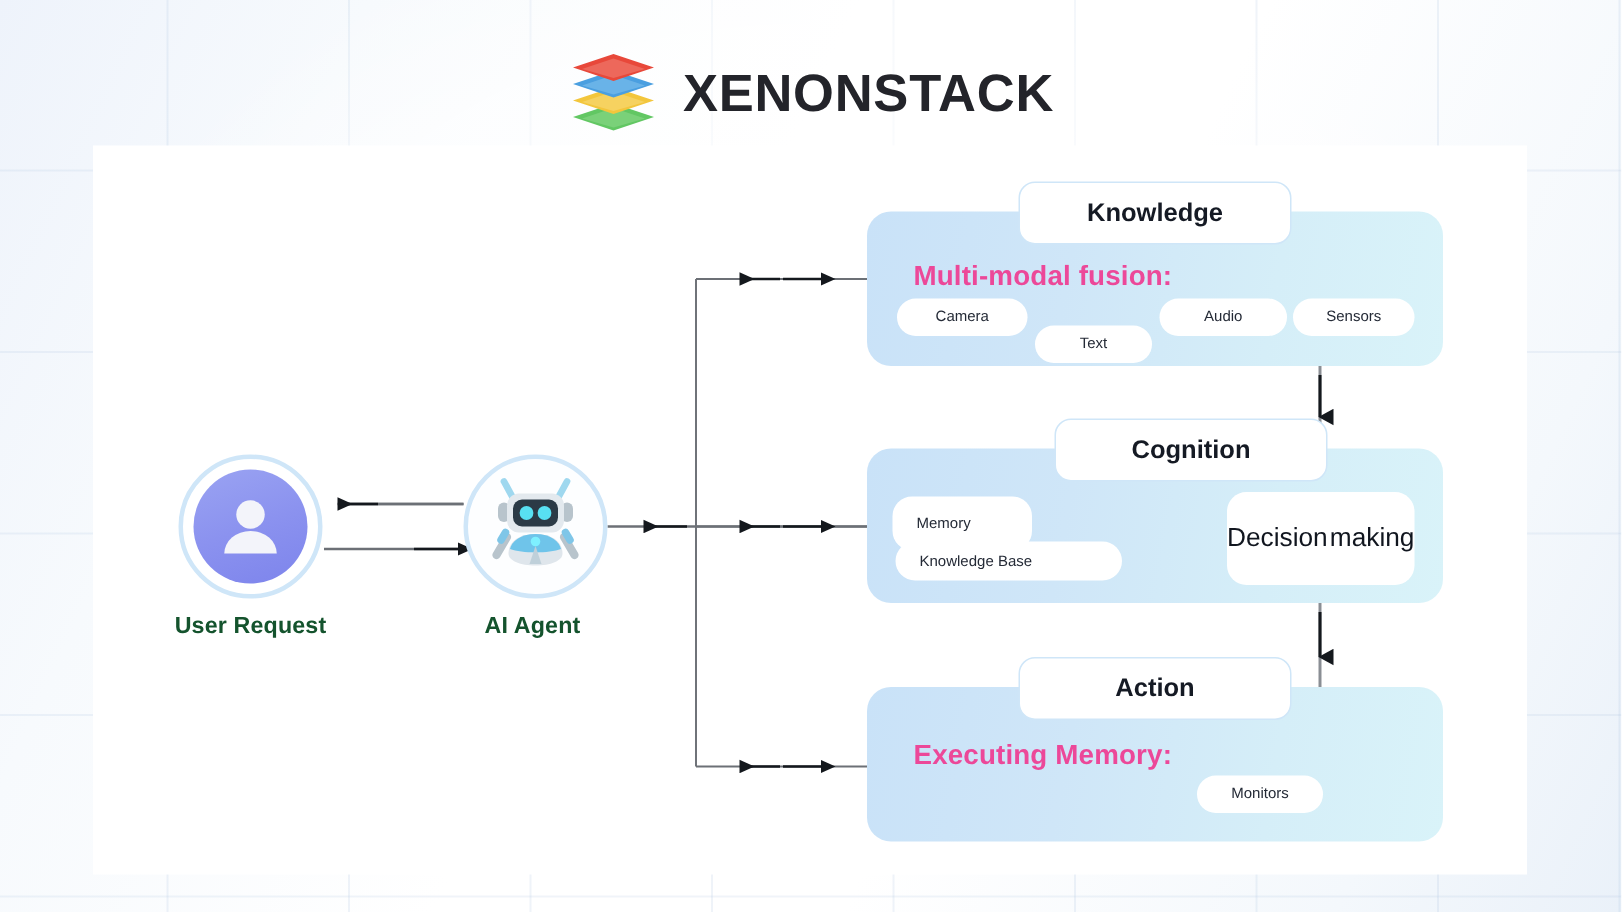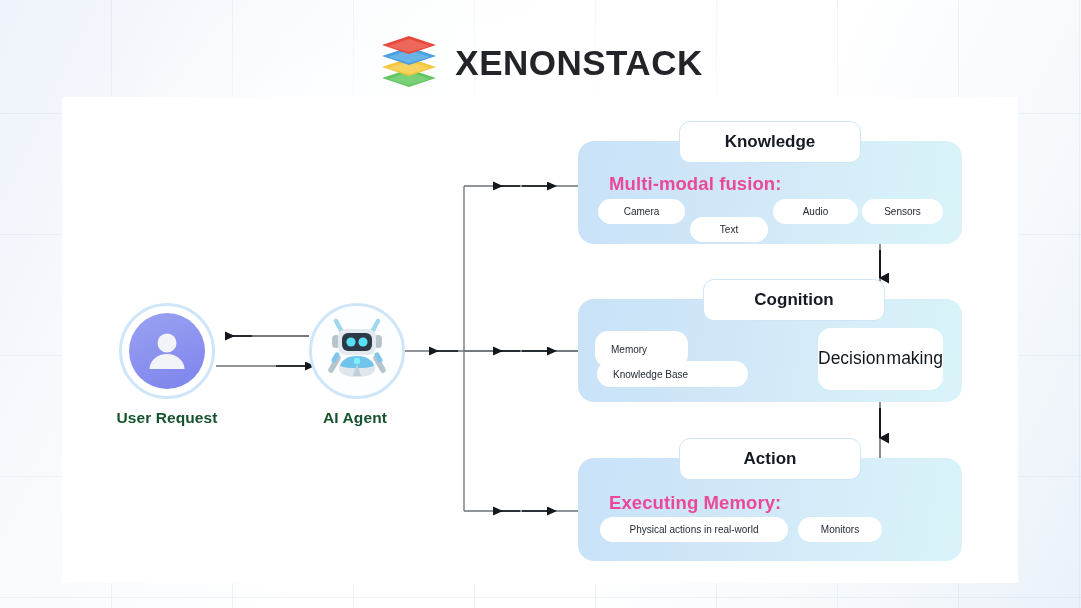--- a/index.html
+++ b/index.html
@@ -306,16 +306,15 @@
   <div class="pill pill-left cp1">Knowledge Base</div>
   <div class="decision-box">
     <span>Decision</span>
       <br>
     <span>making</span>
   </div>
 
   <div class="panel panel-action"></div>
   <div class="panel-header ph-action">Action</div>
   <div class="panel-title pt-action">Executing Memory:</div>
-  <div class="pill ap0">Physical actions in real-world</div>
   <div class="pill ap1">Monitors</div>
 
 </div>
 
 </body></html>

